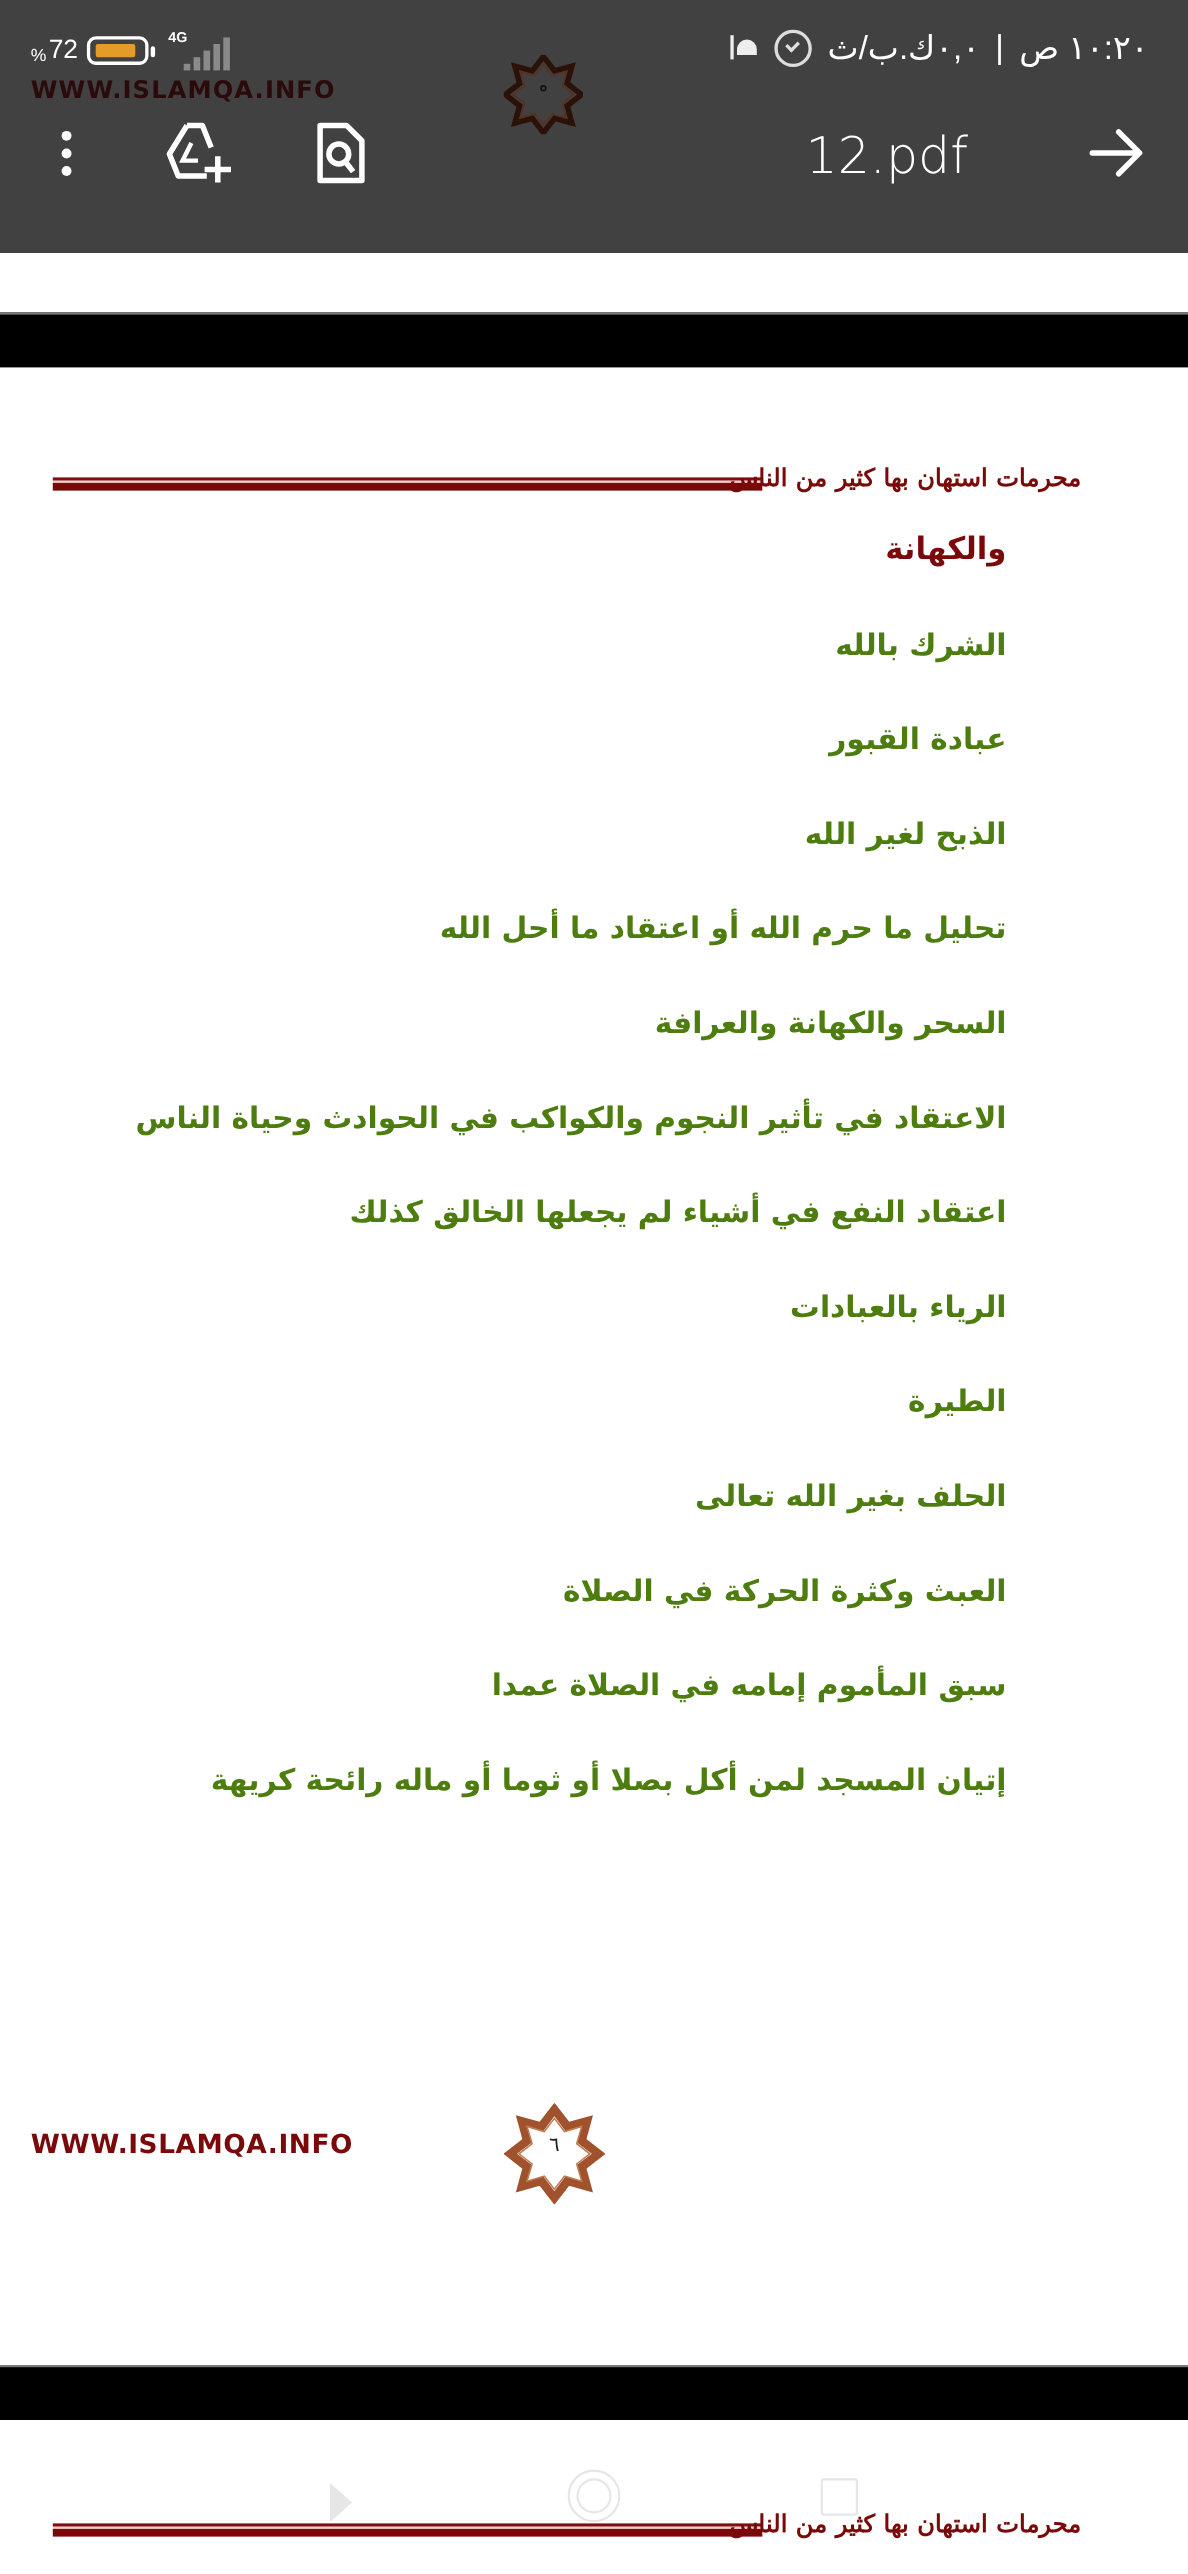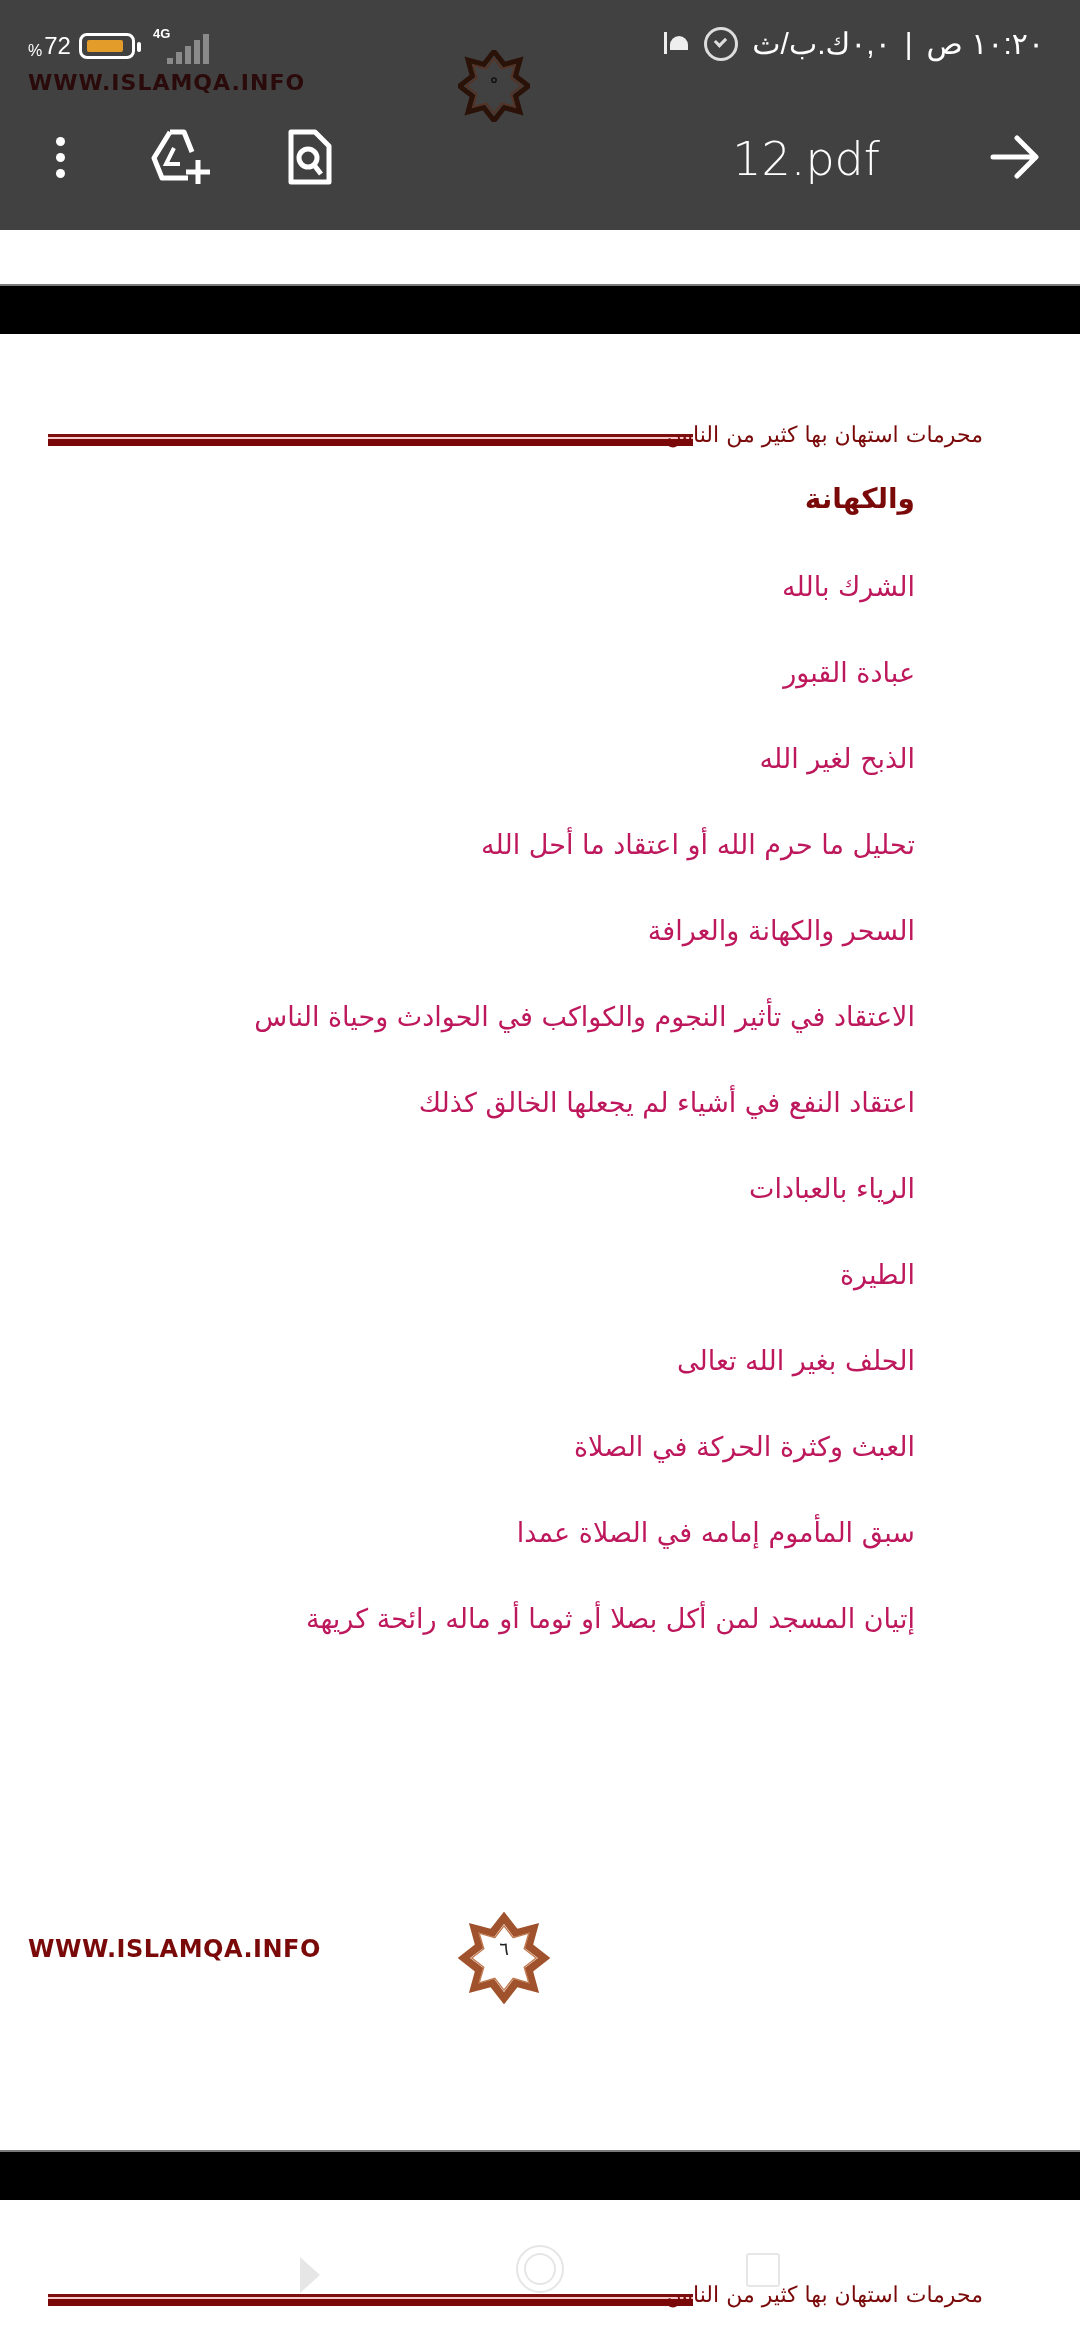--- a/index.html
+++ b/index.html
@@ -24,47 +24,47 @@
   .signal { position:absolute; left:20px; bottom:0; display:flex; align-items:flex-end; gap:3px; }
   .signal span { display:block; width:6px; background:#8a8a8a; }
   .st-right { position:absolute; right:36px; top:26px; display:flex; align-items:center; gap:14px; font-size:30px; direction:rtl; }
   .clock-icon { width:34px; height:34px; border:3px solid #ddd; border-radius:50%; box-sizing:border-box; position:relative; }
   .clock-icon::after { content:""; position:absolute; left:8px; top:7px; width:8px; height:5px; border-left:3px solid #ddd; border-bottom:3px solid #ddd; transform:rotate(-45deg); }
   .mosque-icon { width:26px; height:24px; position:relative; }
   .mosque-icon::before { content:""; position:absolute; left:6px; top:4px; width:18px; height:14px; background:#eee; border-radius:9px 9px 0 0; }
   .mosque-icon::after { content:""; position:absolute; left:0; top:0; width:3px; height:22px; background:#eee; }
 
   
-  .toolbar { position:absolute; left:0; top:117px; width:1080px; height:80px; }
+  .toolbar { position:absolute; left:0; top:99px; width:1080px; height:80px; }
   .tb-btn { position:absolute; top:10px; height:60px; display:flex; align-items:center; justify-content:center; color:#fff; }
   .menu-btn { left:40px; width:40px; }
   .dots { display:flex; flex-direction:column; gap:7px; }
   .dots span { width:9px; height:9px; background:#fff; border-radius:50%; }
   .drive-btn { left:145px; width:70px; }
   .search-btn { left:280px; width:60px; }
   .title { position:absolute; right:200px; top:15px; font-size:46px; color:#fff; font-family:"DejaVu Sans", sans-serif; font-weight:300; }
   .arrow-btn { right:30px; width:70px; font-size:54px; }
 
   
   .sep { position:absolute; left:0; width:1080px; background:#000; }
   .sep1 { top:284px; height:48px; border-top:2px solid #7a7a7a; }
   .sep2 { top:2150px; height:48px; border-top:2px solid #7a7a7a; }
 
   
   .page-head { position:absolute; left:48px; width:935px; height:40px; }
   .ph-lines { position:absolute; left:0; top:12px; width:645px; }
   .ph-line-a { height:3px; background:#7e0f0f; }
   .ph-gap { height:2px; background:#f5c9c9; }
   .ph-line-b { height:7px; background:#7a0808; }
-  .ph-title { position:absolute; right:0; top:0; direction:rtl; font-family:"DejaVu Serif", serif; font-weight:normal; font-size:22px; color:#7a0a0a; white-space:nowrap; }
+  .ph-title { position:absolute; right:0; top:0; direction:rtl; font-family:"DejaVu Serif", serif; font-weight:bold; font-size:22px; color:#7a0a0a; white-space:nowrap; }
 
   
   .contents-title { position:absolute; right:165px; top:482px; direction:rtl; font-family:"DejaVu Sans", sans-serif; font-weight:bold; font-size:28px; color:#7a0a0a; }
   .toc { position:absolute; right:165px; top:564px; width:800px; direction:rtl; list-style:none; margin:0; padding:0; }
-  .toc li { height:86px; font-family:"DejaVu Sans", sans-serif; font-weight:normal; font-size:27px; color:#be185d; line-height:46px; text-align:right; }
+  .toc li { height:86px; font-family:"DejaVu Sans", sans-serif; font-weight:bold; font-size:27px; color:#4d7c0f; line-height:46px; text-align:right; }
 
   
   .footer-url { position:absolute; left:28px; top:1935px; font-family:"DejaVu Sans", sans-serif; font-weight:bold; font-size:24px; color:#7a0a0a; letter-spacing:0.5px; }
   .footer-star { position:absolute; left:458px; top:1912px; width:92px; height:92px; }
   .footer-star .num { position:absolute; left:0; top:26px; width:92px; text-align:center; font-size:18px; color:#222; }
 
   
   .navbar { position:absolute; left:0; top:2245px; width:1080px; height:60px; }
   .nav-back { position:absolute; left:300px; top:12px; width:0; height:0; border-top:18px solid transparent; border-bottom:18px solid transparent; border-left:20px solid #e6e6e6; }
   .nav-home { position:absolute; left:516px; top:0; width:48px; height:48px; border:2px solid #e6e6e6; border-radius:50%; box-sizing:border-box; }

